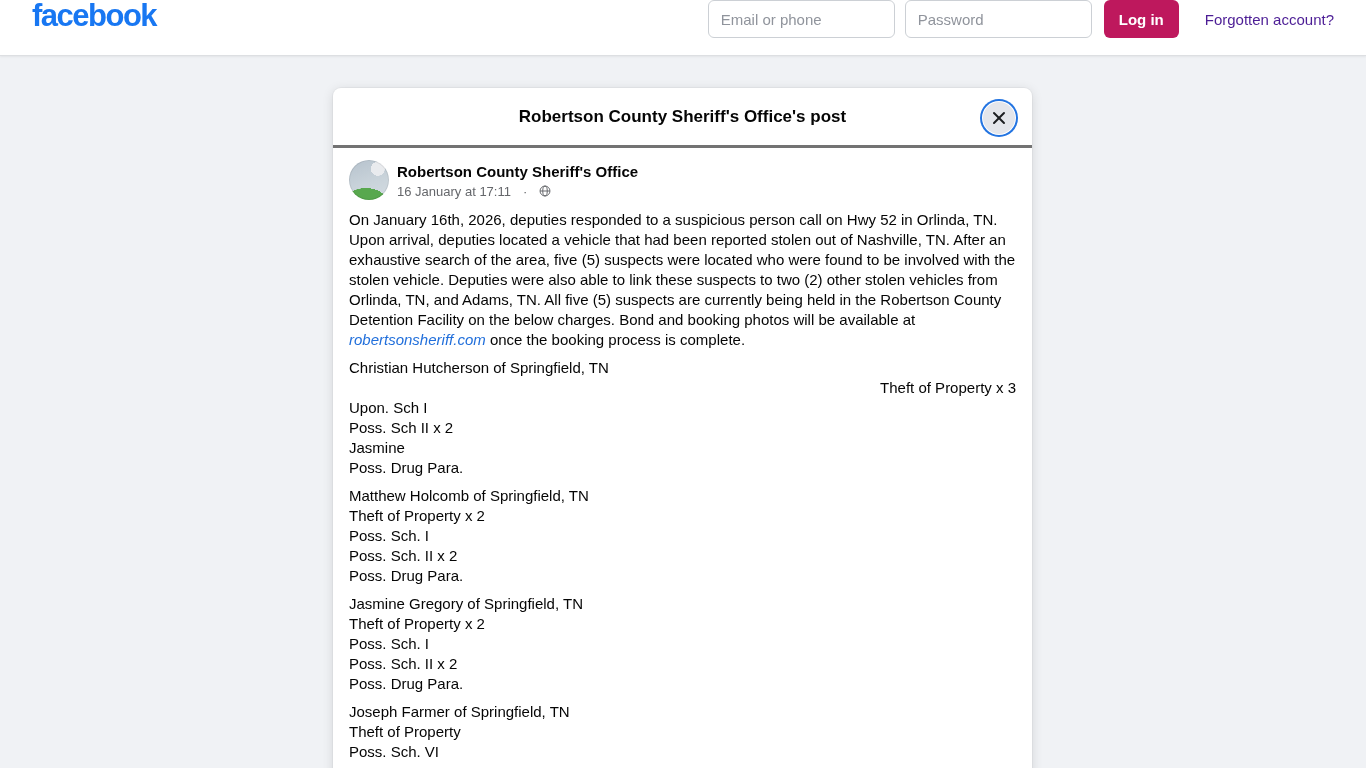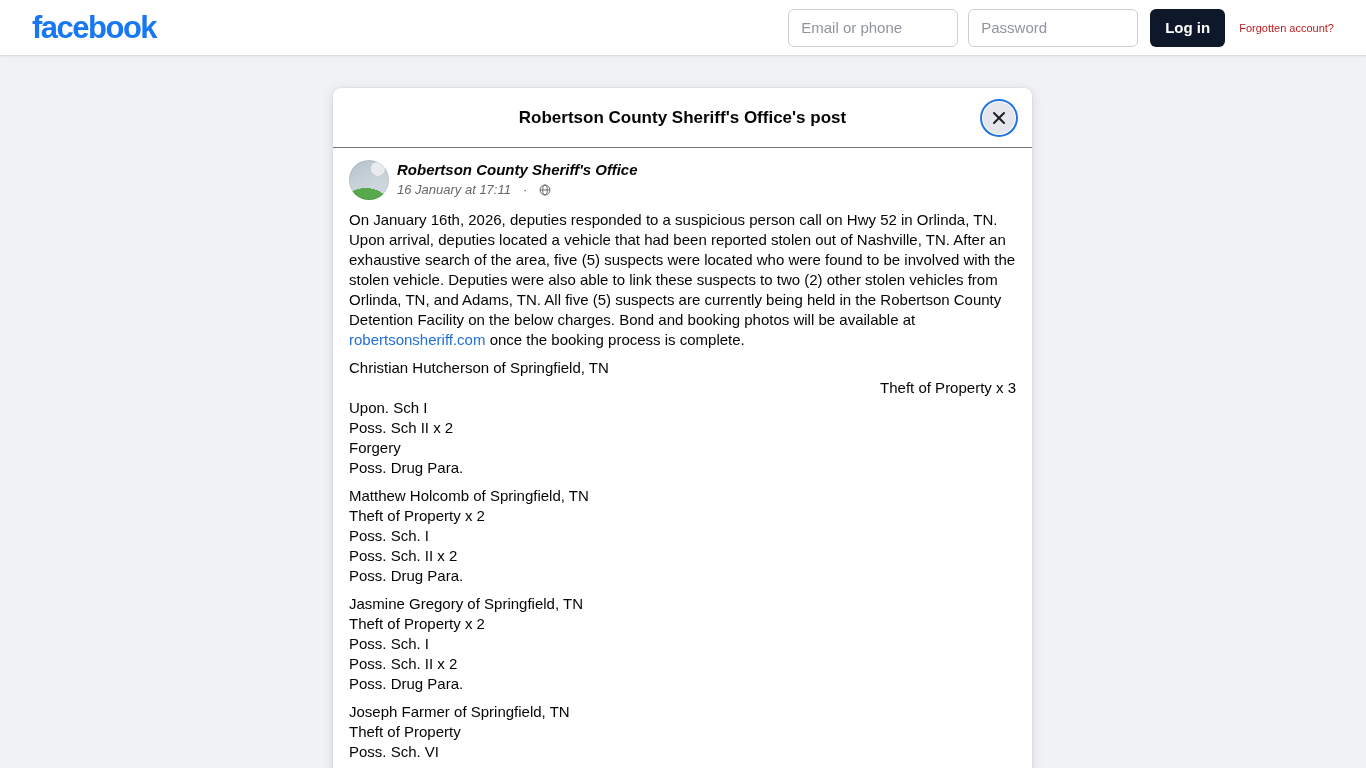--- a/index.html
+++ b/index.html
@@ -13,86 +13,86 @@
 
   
   .topbar {
     position: absolute;
     top: 0; left: 0; right: 0;
     height: 56px;
     background: #ffffff;
     border-bottom: 1px solid #dddfe2;
     box-shadow: 0 1px 2px rgba(0,0,0,.06);
     display: flex;
-    align-items: center;
+    align-items: flex-start;
     justify-content: space-between;
     padding: 0 32px;
     z-index: 10;
   }
   .logo {
     color: #1877f2;
     font-size: 31px;
     font-weight: bold;
     letter-spacing: -1.5px;
     line-height: 1;
     cursor: pointer;
   }
   .auth-controls {
     display: flex;
     align-items: center;
     gap: 10px;
   }
   .auth-input {
-    width: 170px;
+    width: 187px;
     height: 38px;
     border: 1px solid #ccd0d5;
     border-radius: 6px;
     padding: 0 12px;
     font-size: 15px;
     font-family: "Liberation Sans", sans-serif;
     color: #1c1e21;
     outline: none;
   }
   .auth-input::placeholder { color: #90949c; }
   .login-btn {
     height: 38px;
     padding: 0 15px;
-    background: #0f172a;
+    background: #be185d;
     color: #ffffff;
     font-size: 15px;
     font-weight: bold;
     font-family: "Liberation Sans", sans-serif;
     border: none;
     border-radius: 6px;
     cursor: pointer;
     margin-left: 2px;
   }
   .forgot-link {
-    color: #b91c1c;
-    font-size: 11px;
+    color: #4c1d95;
+    font-size: 15px;
     text-decoration: none;
-    margin-left: 4px;
+    margin-left: 16px;
     white-space: nowrap;
   }
 
   
   .modal {
     position: absolute;
     left: 333px;
     top: 88px;
     width: 699px;
     height: 900px; 
     background: #ffffff;
     border-radius: 8px 8px 0 0;
     box-shadow: 0 2px 12px rgba(0,0,0,.12), 0 0 0 1px rgba(0,0,0,.03);
   }
   .modal-header {
     position: relative;
     height: 60px;
-    border-bottom: 1px solid #737373;
+    border-bottom: 3px solid #737373;
     display: flex;
     align-items: center;
     justify-content: center;
   }
   .modal-title {
     font-size: 17px;
     font-weight: bold;
     color: #050505;
   }
   .close-btn {
@@ -111,23 +111,22 @@
     box-shadow: 0 0 0 1px #ffffff, 0 0 0 3px #2374e1; 
   }
   .close-btn svg { display: block; }
 
   
   .post {
     padding: 12px 16px 16px 16px;
   }
   .post-head {
     display: flex;
-    align-items: flex-start;
+    align-items: center;
     gap: 8px;
-    font-style: italic;
   }
   .avatar {
     width: 40px;
     height: 40px;
     border-radius: 50%;
     flex: 0 0 40px;
     cursor: pointer;
     background:
       radial-gradient(circle 7px at 72% 22%, #e9ebee 0 98%, transparent 100%),
       radial-gradient(ellipse 55% 38% at 42% 108%, #58a84e 0 99%, transparent 100%),
@@ -157,20 +156,21 @@
     font-size: 15px;
     line-height: 20px;
     color: #050505;
   }
   .post-text p { margin: 0 0 8px 0; }
   .post-text p:last-child { margin-bottom: 0; }
   .inline-link {
     color: #216fdb;
     text-decoration: none;
     cursor: pointer;
+    font-style: italic;
   }
 </style>
 </head>
 <body>
 
 <header class="topbar">
   <div class="logo">facebook</div>
   <div class="auth-controls">
     <input class="auth-input" type="text" placeholder="Email or phone" style="">
     <input class="auth-input" type="password" placeholder="Password" style="">
@@ -212,21 +212,21 @@
     </div>
 
     <div class="post-text">
       <p><span>On January 16th, 2026, deputies responded to a suspicious person call on Hwy 52 in Orlinda, TN. Upon arrival, deputies located a vehicle that had been reported stolen out of Nashville, TN. After an exhaustive search of the area, five (5) suspects were located who were found to be involved with the stolen vehicle. Deputies were also able to link these suspects to two (2) other stolen vehicles from Orlinda, TN, and Adams, TN. All five (5) suspects are currently being held in the Robertson County Detention Facility on the below charges. Bond and booking photos will be available at</span>
         <a class="inline-link" href="#">robertsonsheriff.com</a>
         <span>once the booking process is complete.</span></p>
 
       <div>
   <p>
     <span>Christian Hutcherson of Springfield, TN</span>
-  <span style="display: block; text-align: right;">Theft of Property x 3</span><span style="display: block;">Upon. Sch I</span><span style="display: block;">Poss. Sch II x 2</span><span style="display: block;">Forgery</span><span style="display: block;">Poss. Drug Para.</span></p>
+  <span style="display: block; text-align: right;">Theft of Property x 3</span><span style="display: block;">Upon. Sch I</span><span style="display: block;">Poss. Sch II x 2</span><span style="display: block;">Jasmine</span><span style="display: block;">Poss. Drug Para.</span></p>
 
   <p>
     <span>Matthew Holcomb of Springfield, TN</span>
   <span style="display: block;">Theft of Property x 2</span><span style="display: block;">Poss. Sch. I</span><span style="display: block;">Poss. Sch. II x 2</span><span style="display: block;">Poss. Drug Para.</span></p>
 
   <p>
     <span>Jasmine Gregory of Springfield, TN</span>
   <span style="display: block;">Theft of Property x 2</span><span style="display: block;">Poss. Sch. I</span><span style="display: block;">Poss. Sch. II x 2</span><span style="display: block;">Poss. Drug Para.</span></p>
 
   <p>

